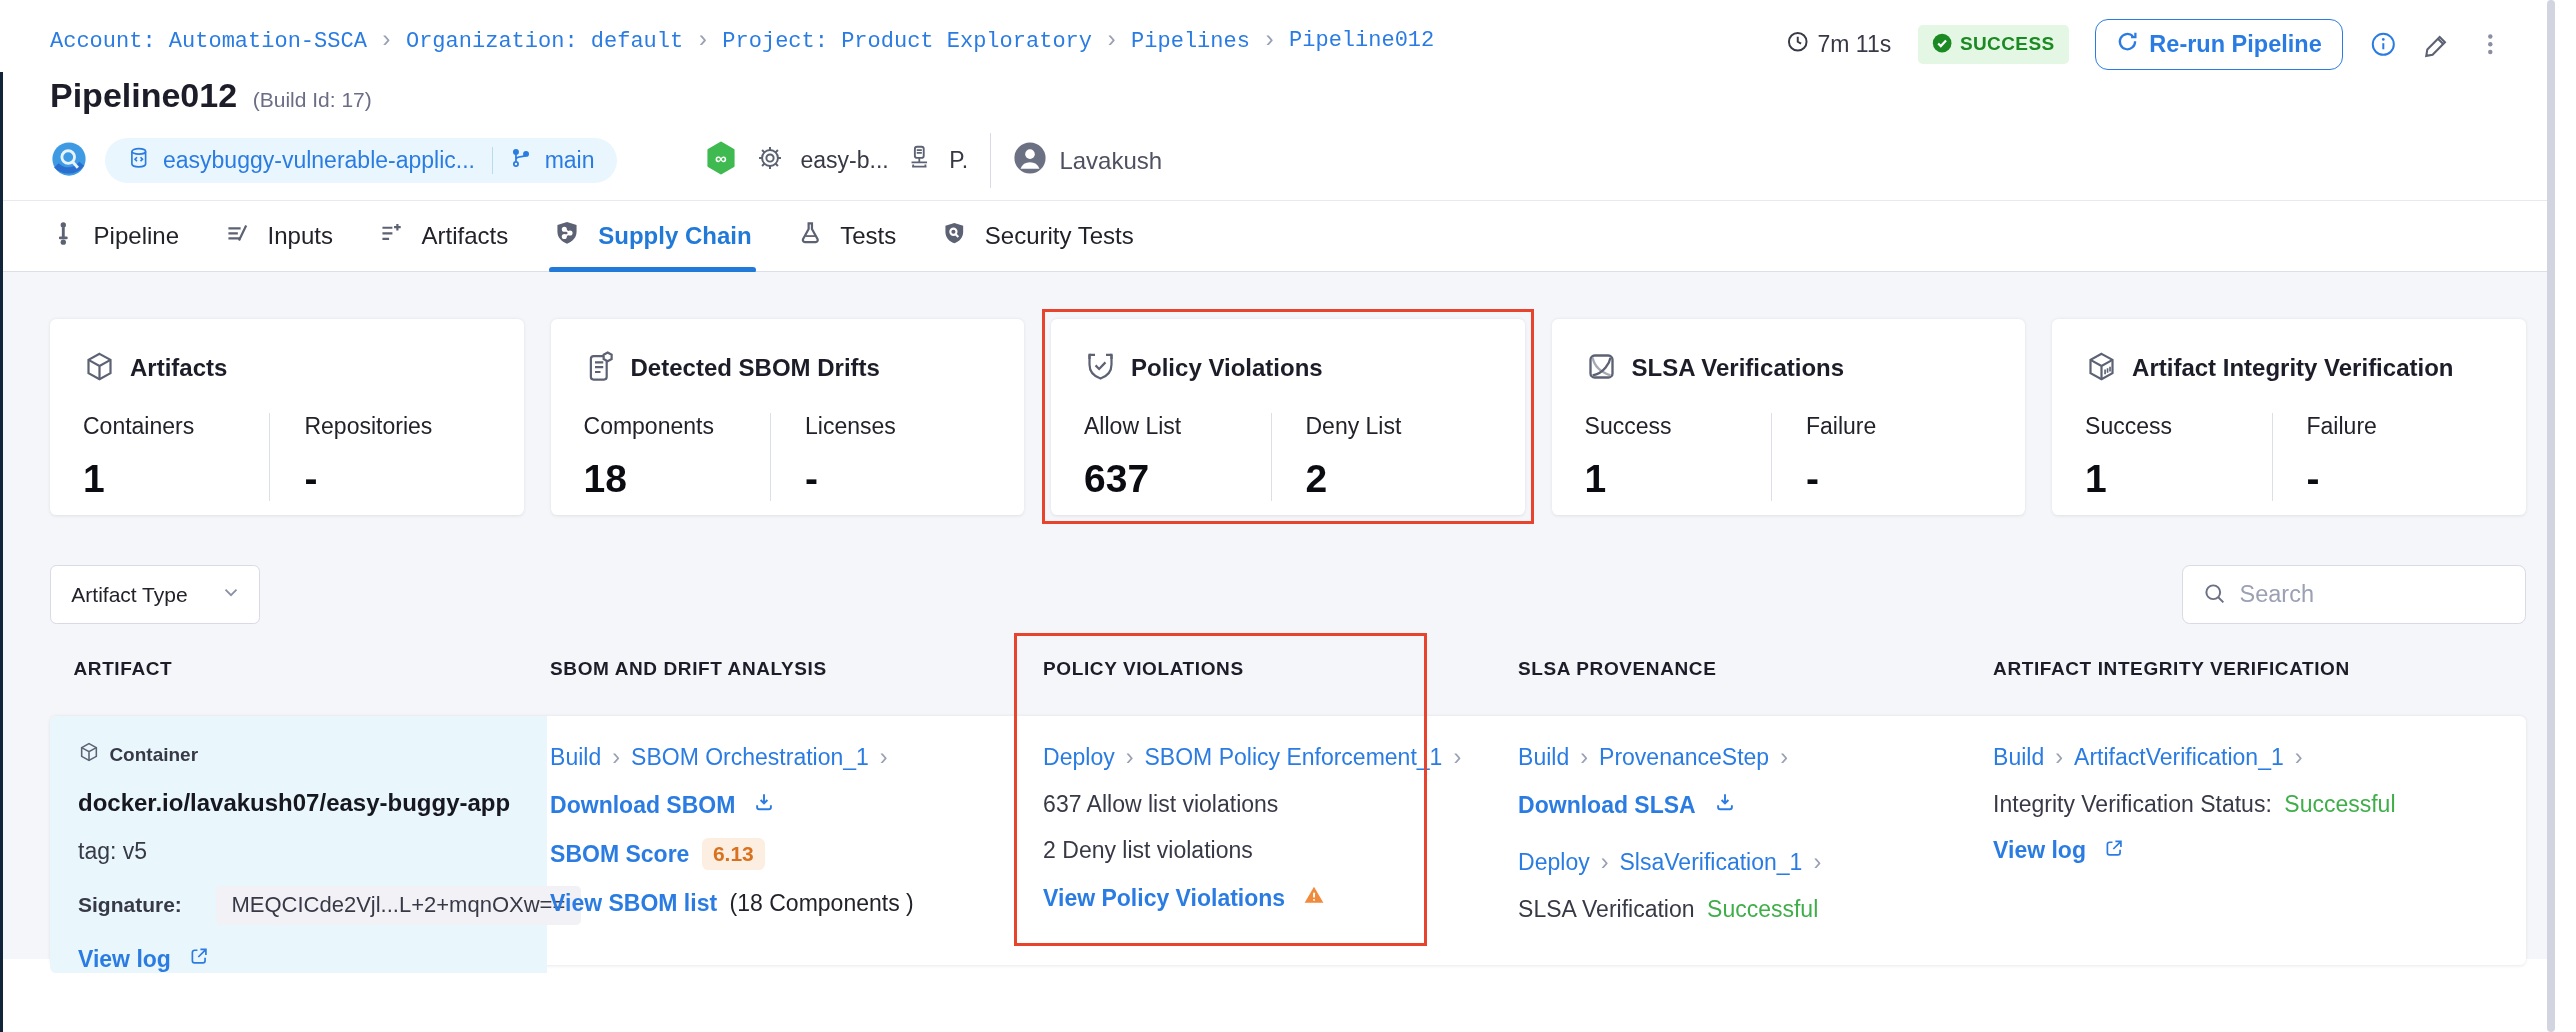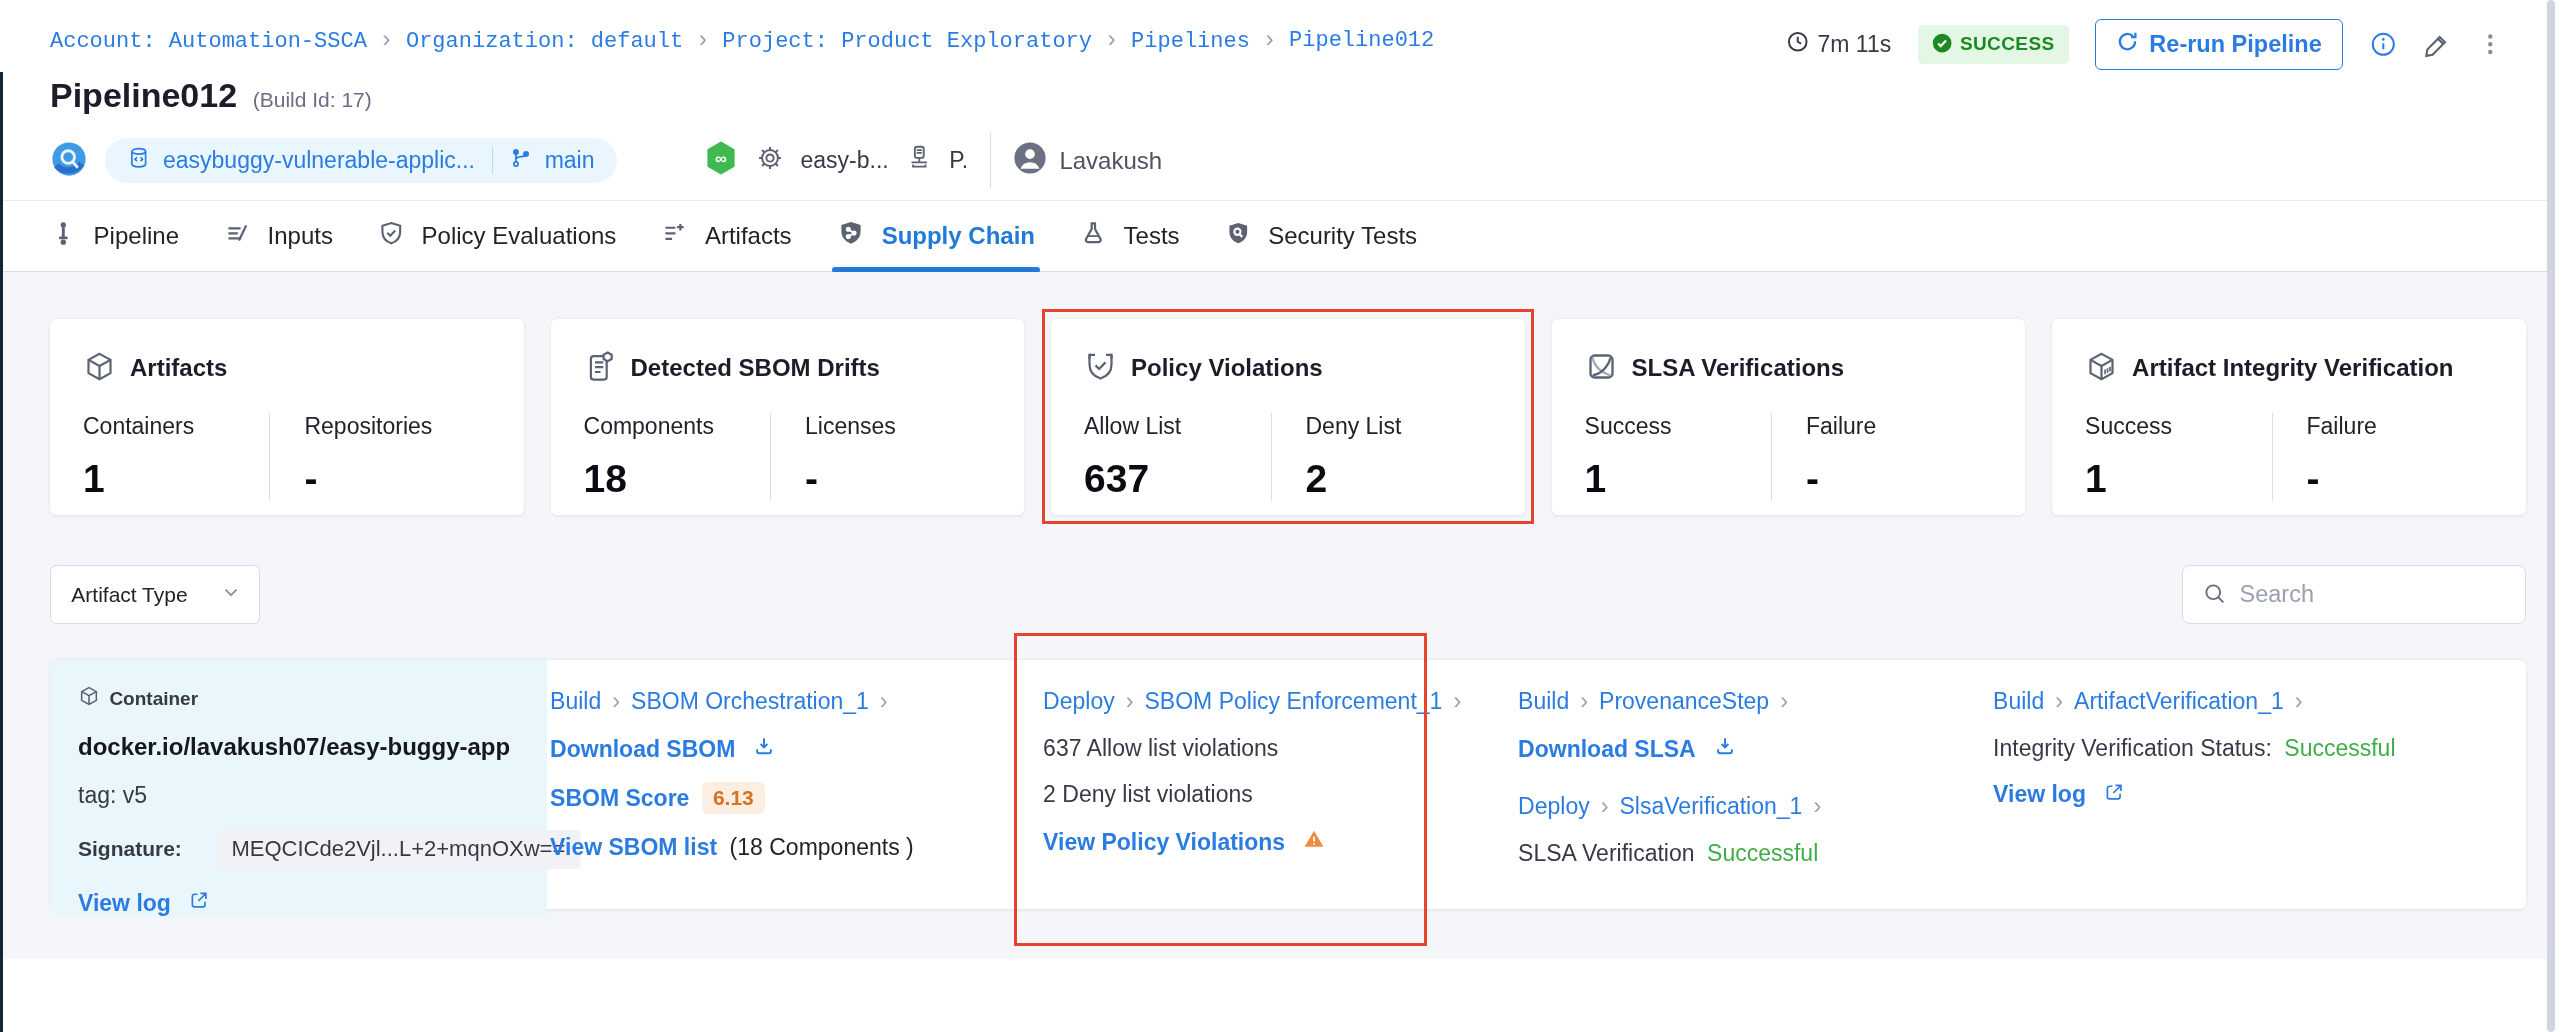--- a/index.html
+++ b/index.html
@@ -19,21 +19,21 @@
   .topbar { padding:26.6px 72px 0 50px; position:relative; }
   .breadcrumb { display:flex; align-items:center; font-size:22px; color:#2a7ce2;font-family:Liberation Mono, monospace; }
   .breadcrumb .bc-item { cursor:pointer; white-space:nowrap; }
   .breadcrumb .bc-item:not(:last-child)::after { content:"›"; color:#9aa0b5; margin:0 12.5px; font-size:23.5px; }
 
   .run-controls { position:absolute; top:17px; right:72px; display:flex; align-items:center; gap:26.6px; height:55px; }
   .duration { display:flex; align-items:center; gap:7.8px; font-size:23px; color:#383946; }
   .status-badge { display:flex; align-items:center; gap:7.8px; background:#e4f7e4; border-radius:4.7px; padding:7.8px 14px; }
   .status-badge .txt { font-size:19px; font-weight:bold; letter-spacing:0.4px; color:#1c8a22; }
   .rerun-btn { display:flex; align-items:center; gap:9.4px; border:1.6px solid #2a7ce2; color:#2a7ce2; background:#fff;
-    border-radius:6px; padding:9.4px 20.3px; font-size:23.5px; font-weight:bold; cursor:pointer; }
+    border-radius:13px; padding:9.4px 20.3px; font-size:23.5px; font-weight:bold; cursor:pointer; }
   .icon-btn { background:none; border:none; cursor:pointer; display:flex; align-items:center; }
 
   
   .title-row { display:flex; align-items:baseline; gap:15.6px; margin-top:22px; }
   .pipe-title { font-size:34px; font-weight:bold; color:#1c1d29; }
   .build-id { font-size:21px; color:#6b6d85; }
 
   .meta-row { display:flex; align-items:center; margin-top:23.5px; height:45px; }
   .repo-pill { display:flex; align-items:center; gap:12.5px; background:#eaf6fd; border-radius:23px; height:45px;
     padding:0 22px; margin-left:17px; font-size:23px; color:#2a7ce2; }
@@ -261,30 +261,20 @@
         <svg width="26.6" height="26.6" viewBox="0 0 24 24" fill="none" stroke="#5c6273" stroke-width="2">
             <path d="M4 7.5h11M4 12h8.5M4 16.5h11"></path>
             <path d="M13.5 18.5L20 5"></path>
           </svg>
       </span>
       <span>Inputs</span>
 
     </div>
     <div class="tab">
       <span>
-        <svg width="26.6" height="26.6" viewBox="0 0 24 24" fill="none" stroke="#5c6273" stroke-width="1.9">
-            <path d="M12 2.8l8 2.4v5.6c0 5-3.4 8.6-8 10.2-4.6-1.6-8-5.2-8-10.2V5.2l8-2.4z"></path>
-            <path d="M8.4 11.6l2.6 2.6 4.6-4.8"></path>
-          </svg>
-      </span>
-      <span>Policy Evaluations</span>
-
-    </div>
-    <div class="tab">
-      <span>
         <svg width="26.6" height="26.6" viewBox="0 0 24 24" fill="none" stroke="#5c6273" stroke-width="2">
             <path d="M4 7h9M4 12h9M4 17h6"></path>
             <path d="M17.5 3.5v6M14.5 6.5h6"></path>
           </svg>
       </span>
       <span>Artifacts</span>
 
     </div>
     <div class="tab active">
       <span>
@@ -467,20 +457,27 @@
         <span>
           <svg width="25" height="25" viewBox="0 0 24 24" fill="none" stroke="#6b7083" stroke-width="1.9">
               <circle cx="10.8" cy="10.8" r="6.6"></circle>
               <path d="M15.6 15.6L20.5 20.5"></path>
             </svg>
         </span>
         <input type="text" placeholder="Search" style="">
       </div>
     </div>
 
+    <div class="grid-cols table-head">
+      <div class="th">ARTIFACT</div>
+      <div class="th">SBOM AND DRIFT ANALYSIS</div>
+      <div class="th">POLICY VIOLATIONS</div>
+      <div class="th">SLSA PROVENANCE</div>
+      <div class="th">ARTIFACT INTEGRITY VERIFICATION</div>
+    </div>
 
     <div class="grid-cols table-row">
 
       <div class="cell cell-artifact">
         <div class="chip">
           <span>
             <svg width="22" height="22" viewBox="0 0 24 24" fill="none" stroke="#5c6273" stroke-width="1.7">
                 <path d="M12 2.8l8 4.4v9.6l-8 4.4-8-4.4V7.2l8-4.4z"></path>
                 <path d="M4 7.2l8 4.4 8-4.4M12 11.6V21.2"></path>
               </svg>

